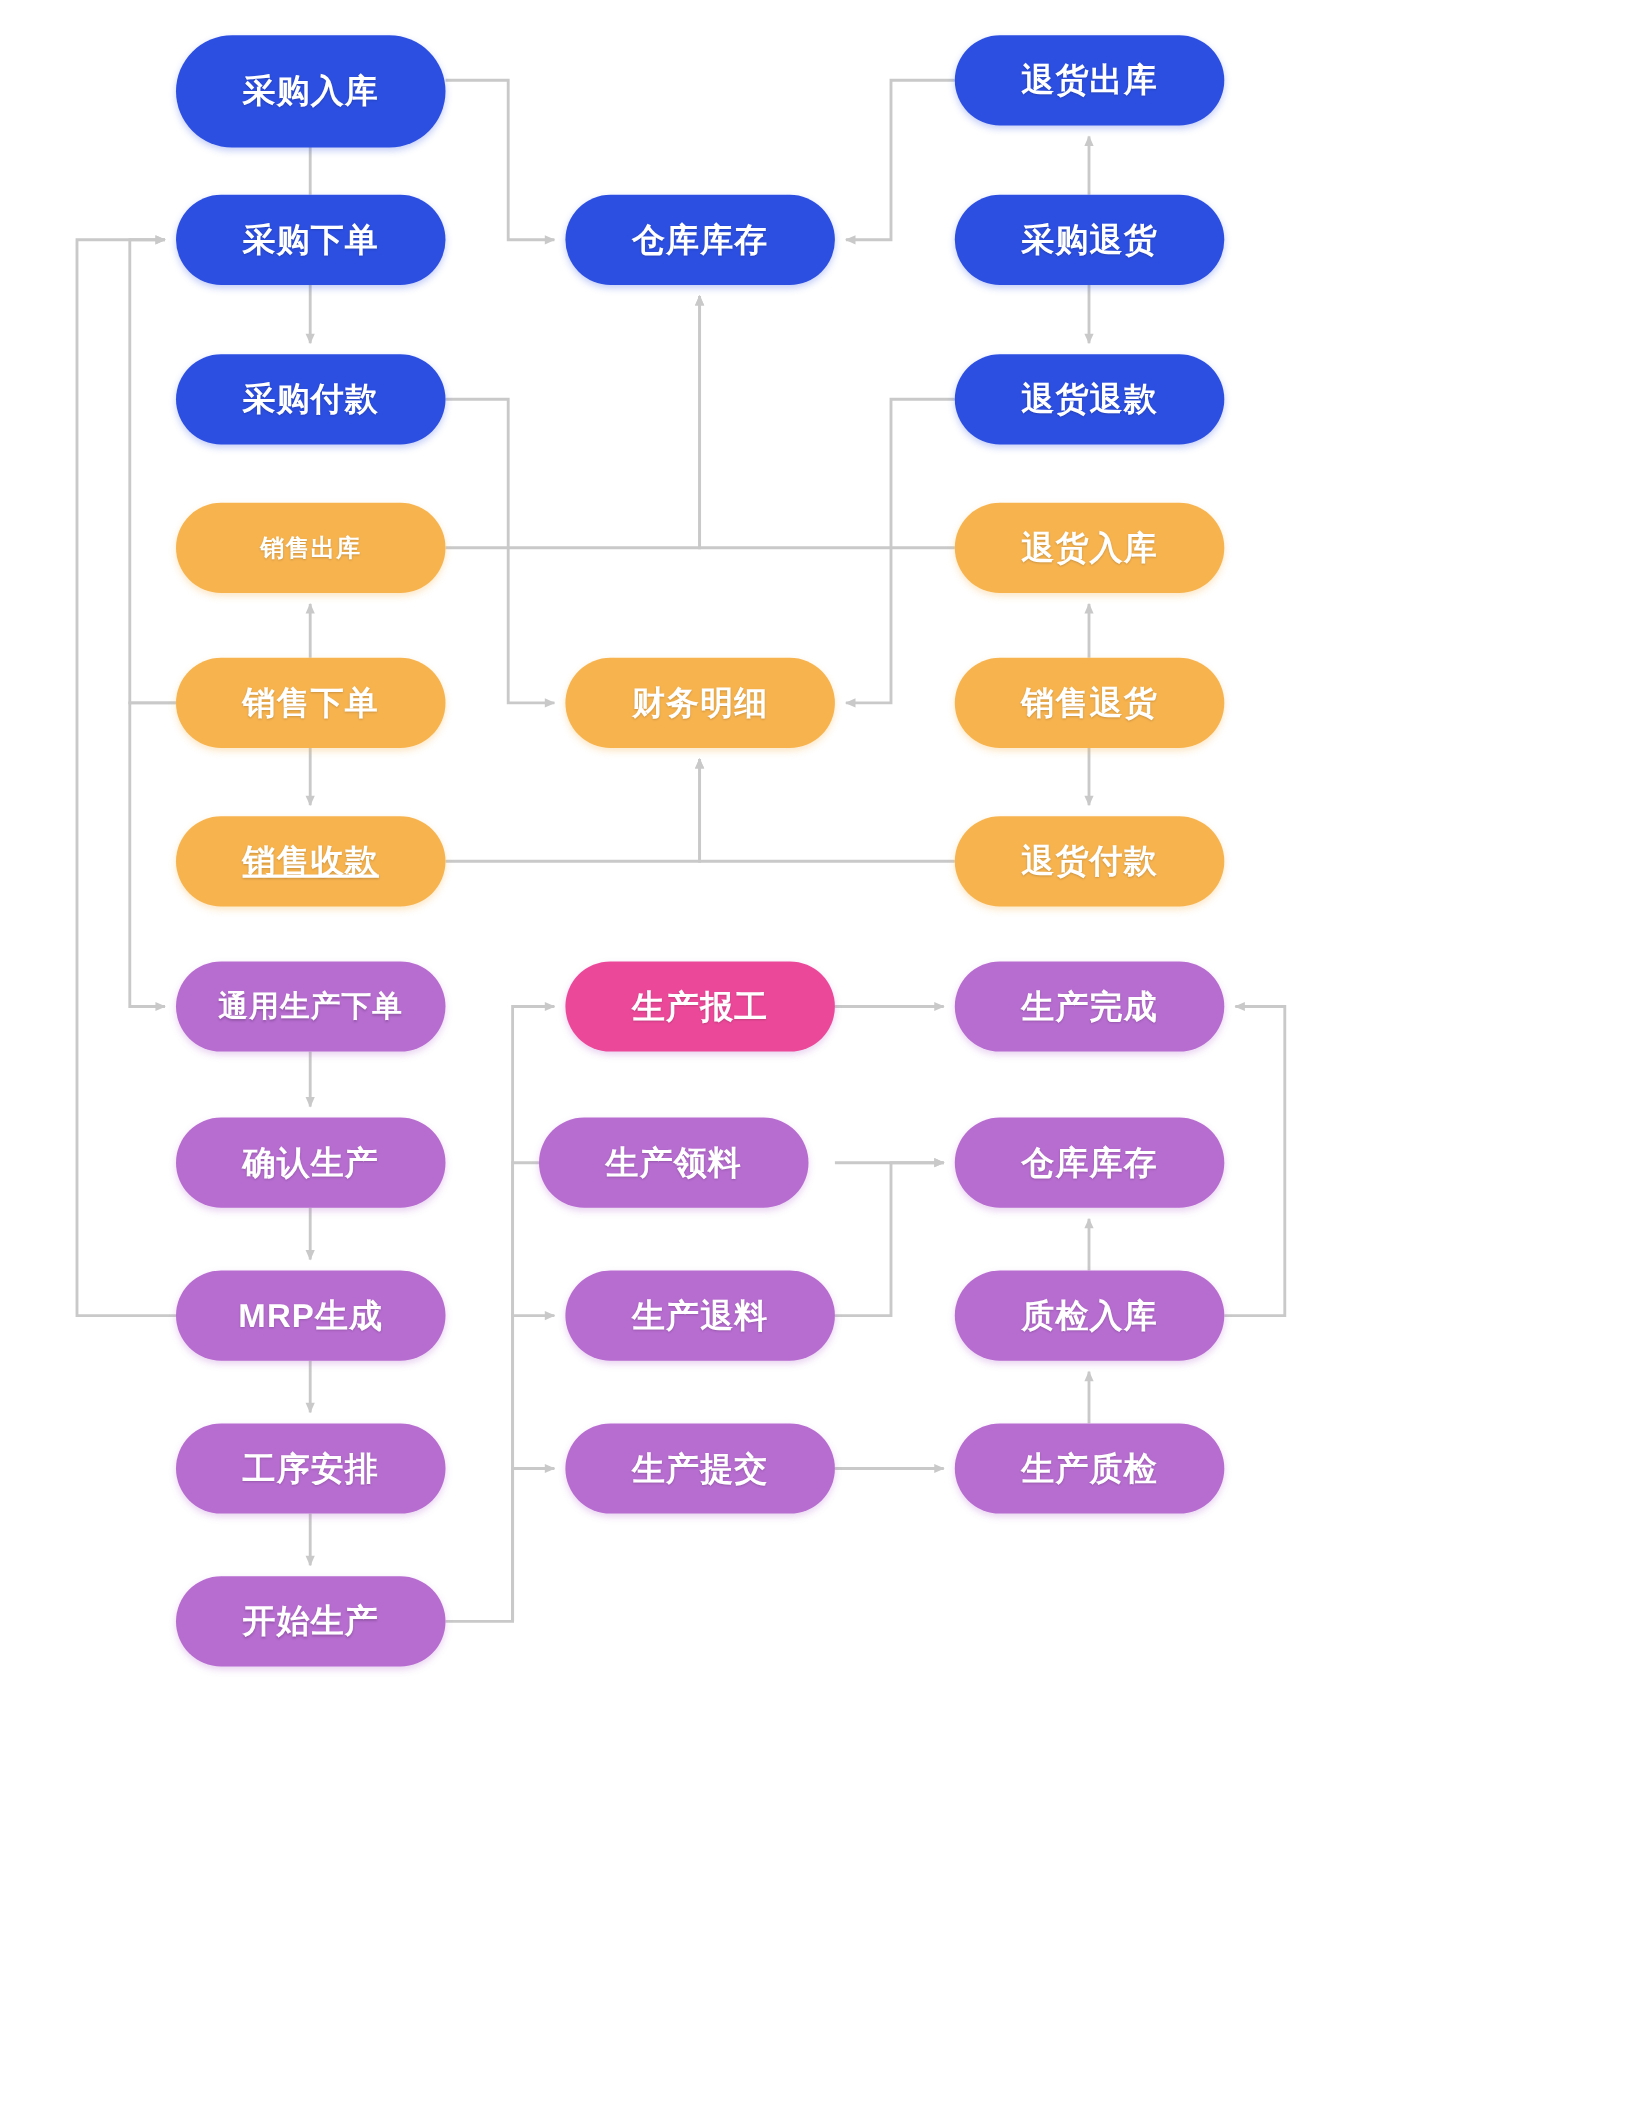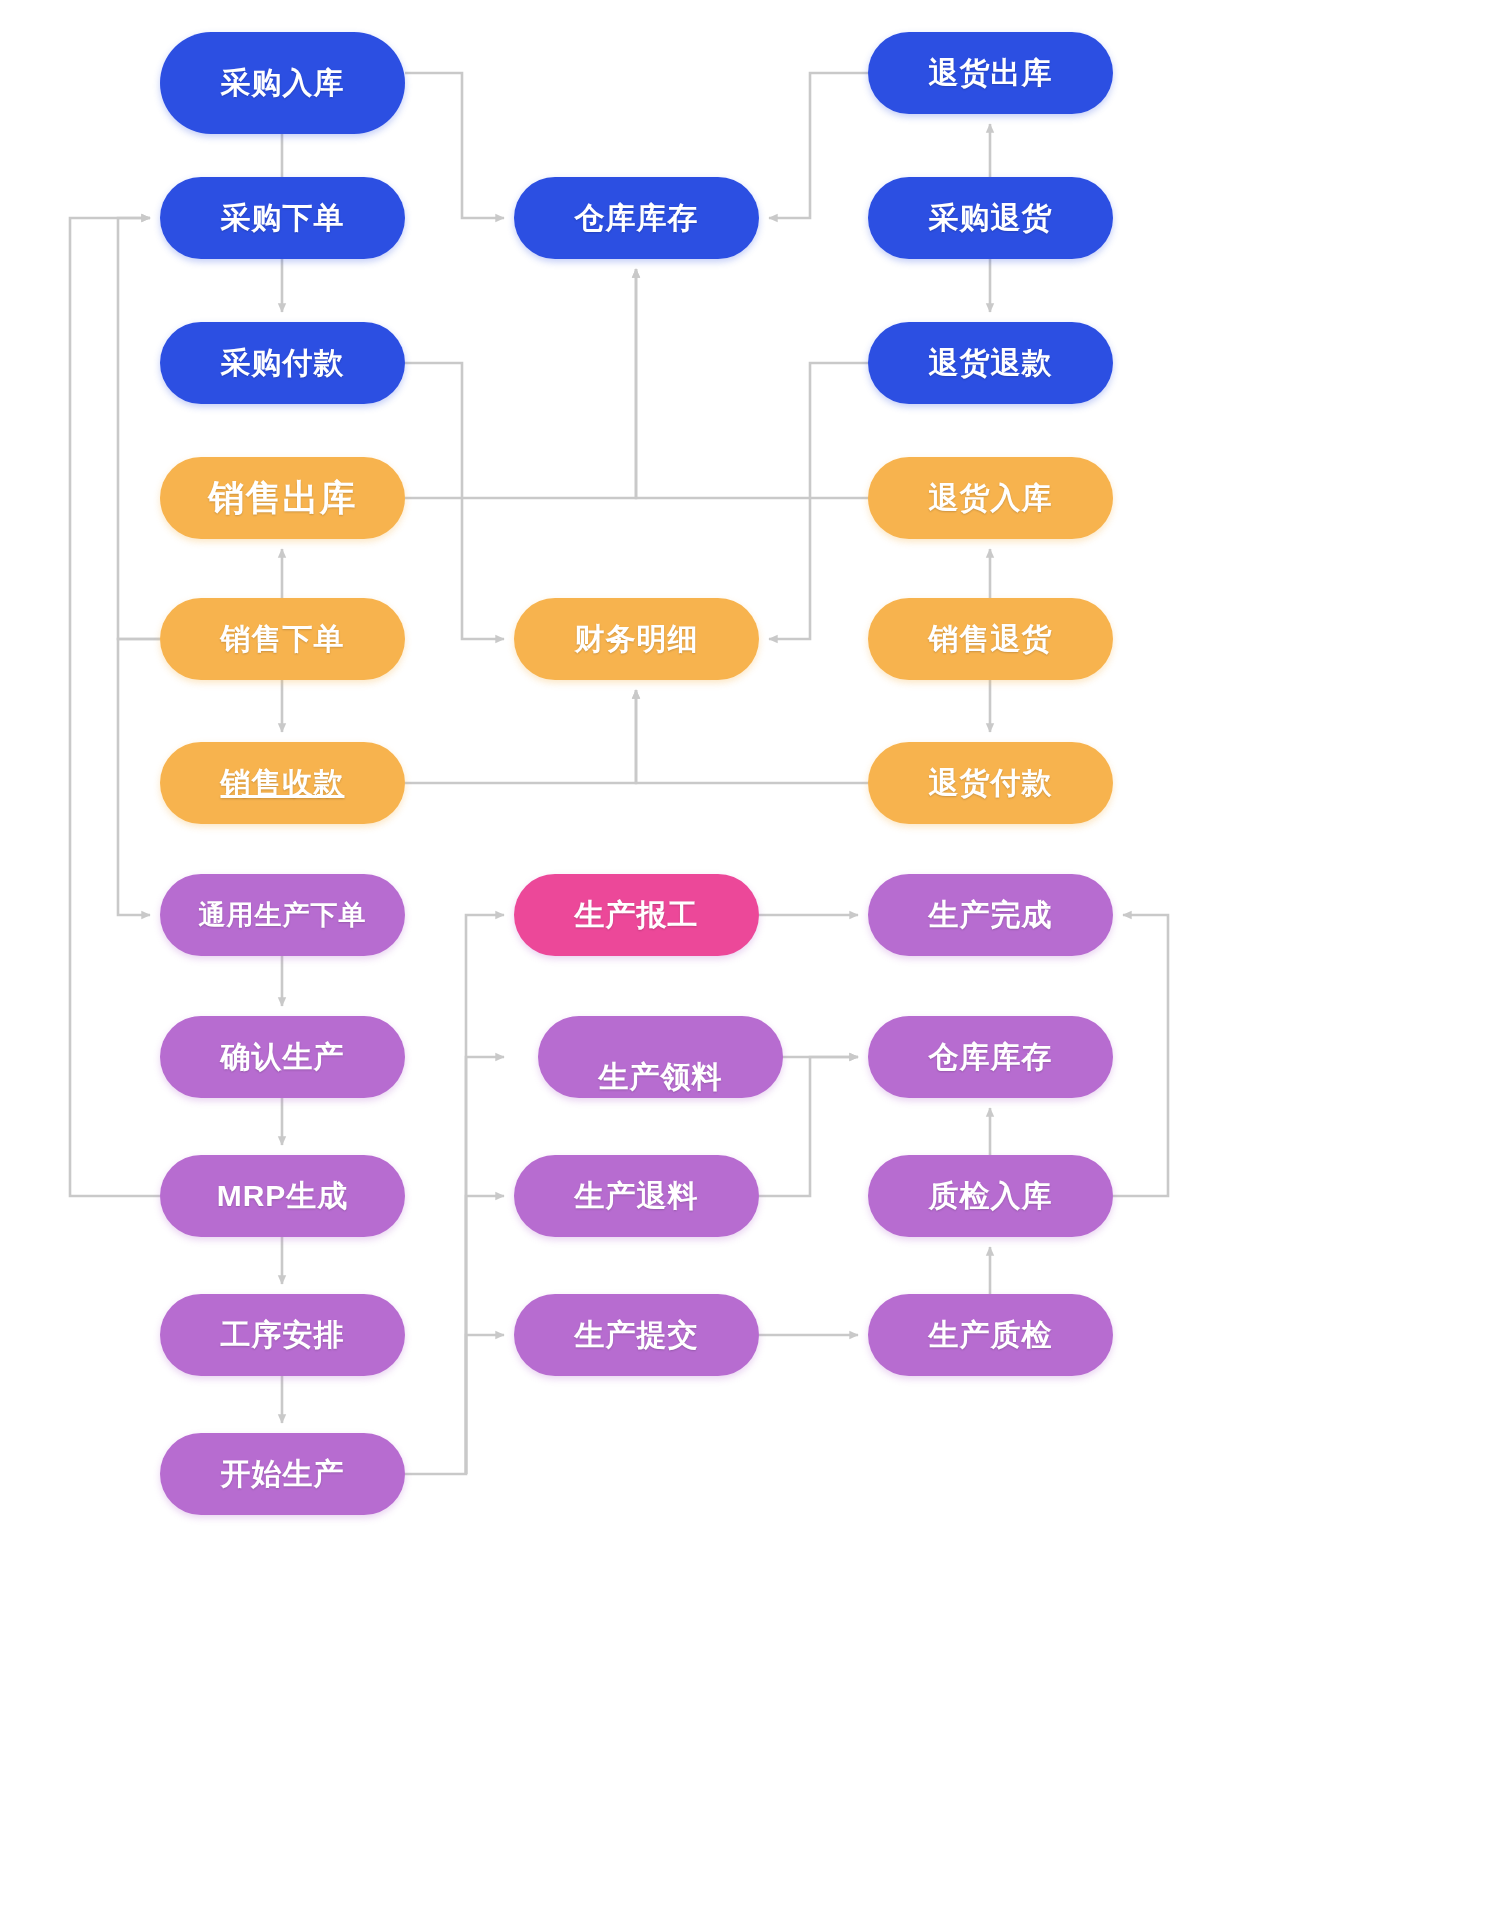--- a/index.html
+++ b/index.html
@@ -121,21 +121,21 @@
     </div>
     <div class="node blue" style="left: 868px; top: 177px; width: 245px; height: 82px; background: rgb(44, 79, 226); font-size: 30px;">
       <span class="lbl">采购退货</span>
     </div>
     <div class="node blue" style="left: 868px; top: 322px; width: 245px; height: 82px; background: rgb(44, 79, 226); font-size: 30px;">
       <span class="lbl">退货退款</span>
     </div>
     <div class="node blue" style="left: 160px; top: 322px; width: 245px; height: 82px; background: rgb(44, 79, 226); font-size: 30px;">
       <span class="lbl">采购付款</span>
     </div>
-    <div class="node orange" style="left: 160px; top: 457px; width: 245px; height: 82px; background: rgb(247, 179, 78); font-size: 36px;">
+    <div class="node orange" style="left: 160px; top: 457px; width: 245px; height: 82px; background: rgb(247, 179, 78); font-size: 22px;">
       <span class="lbl">销售出库</span>
     </div>
     <div class="node orange" style="left: 868px; top: 457px; width: 245px; height: 82px; background: rgb(247, 179, 78); font-size: 30px;">
       <span class="lbl">退货入库</span>
     </div>
     <div class="node orange" style="left: 160px; top: 598px; width: 245px; height: 82px; background: rgb(247, 179, 78); font-size: 30px;">
       <span class="lbl">销售下单</span>
     </div>
     <div class="node orange" style="left: 514px; top: 598px; width: 245px; height: 82px; background: rgb(247, 179, 78); font-size: 30px;">
       <span class="lbl">财务明细</span>
@@ -154,21 +154,21 @@
     </div>
     <div class="node purple" style="left: 514px; top: 874px; width: 245px; height: 82px; background: #ec4899; font-size: 30px;">
       <span class="lbl">生产报工</span>
     </div>
     <div class="node purple" style="left: 868px; top: 874px; width: 245px; height: 82px; background: rgb(183, 108, 208); font-size: 30px;">
       <span class="lbl">生产完成</span>
     </div>
     <div class="node purple" style="left: 160px; top: 1016px; width: 245px; height: 82px; background: rgb(183, 108, 208); font-size: 30px;">
       <span class="lbl">确认生产</span>
     </div>
-    <div class="node purple" style="left: 538px; top: 1016px; width: 245px; height: 82px; background: rgb(183, 108, 208); font-size: 30px; align-items: flex-end;">
+    <div class="node purple" style="left: 490px; top: 1016px; width: 245px; height: 82px; background: rgb(183, 108, 208); font-size: 30px;">
       <span class="lbl">生产领料</span>
     </div>
     <div class="node purple" style="left: 868px; top: 1016px; width: 245px; height: 82px; background: rgb(183, 108, 208); font-size: 30px;">
       <span class="lbl">仓库库存</span>
     </div>
     <div class="node purple" style="left: 160px; top: 1155px; width: 245px; height: 82px; background: rgb(183, 108, 208); font-size: 30px;">
       <span class="lbl">MRP生成</span>
     </div>
     <div class="node purple" style="left: 514px; top: 1155px; width: 245px; height: 82px; background: rgb(183, 108, 208); font-size: 30px;">
       <span class="lbl">生产退料</span>

